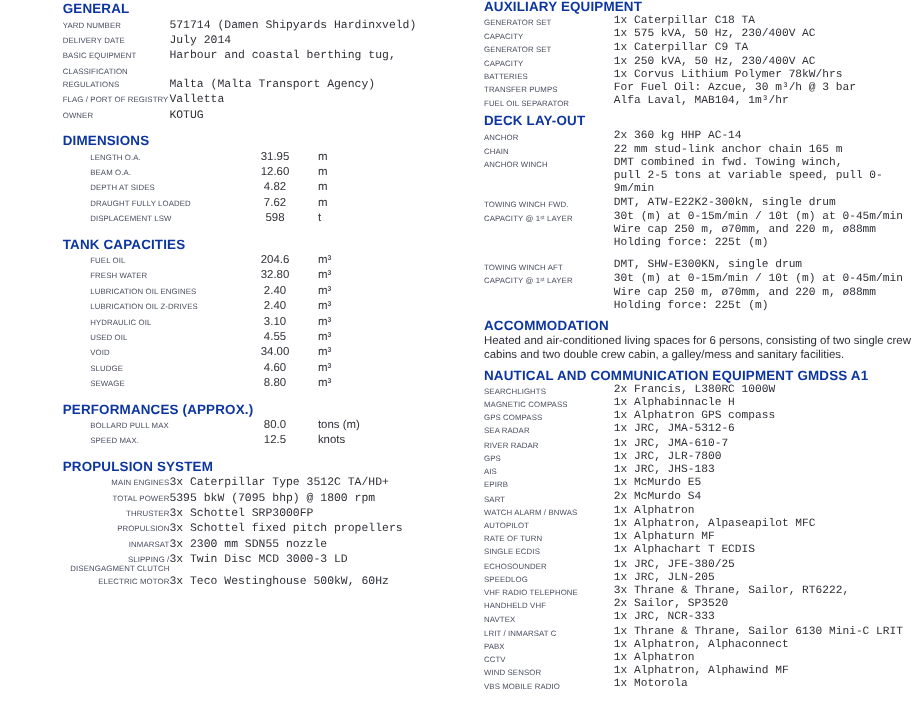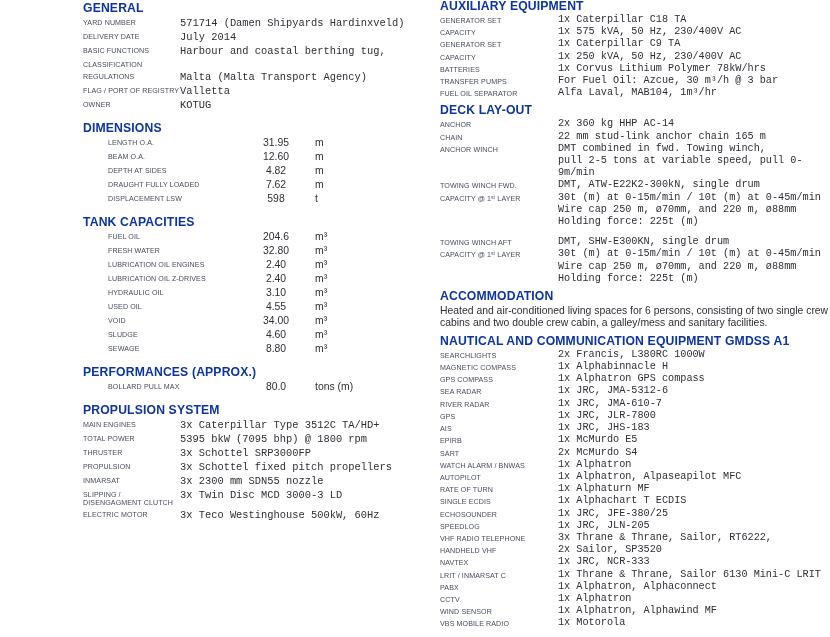--- a/index.html
+++ b/index.html
@@ -6,32 +6,32 @@
     --heading:#0c35a0;
     --label:#474c5e;
     --value:#2e2f36;
     --background:#ffffff;
   }
   *{margin:0;padding:0;box-sizing:border-box;}
   html,body{width:830px;height:637px;background:var(--background);
     font-family:"Liberation Sans","DejaVu Sans",sans-serif;overflow:hidden;}
   .sheet{position:relative;width:830px;height:637px;}
   .col{position:absolute;top:0;}
-  #col-left{left:83px;width:356px;padding-top:2px;}
+  #col-left{left:57px;width:356px;padding-top:2px;}
   #col-right{left:440px;width:392px;}
 
   .sec-title{font-size:12.2px;font-weight:700;color:var(--heading);
     letter-spacing:.15px;line-height:13px;margin-bottom:1px;}
   #col-left .sec{margin-bottom:10px;}
   #col-right .sec{margin-bottom:5px;}
 
   .row{display:flex;align-items:flex-start;}
   .lab{flex:none;font-size:7.1px;line-height:8.6px;letter-spacing:.1px;
     color:var(--label);padding-top:3px;white-space:nowrap;}
-  .sec-labwrap .lab{white-space:normal;}
+  .sec-labwrap .lab{white-space:normal;text-align:right;}
   #col-left .lab{width:97px;}
   #col-right .lab{width:118px;}
   .sec-num .lab{width:138px !important;margin-left:25px;}
 
   .val{flex:1;min-width:0;font-family:Liberation Mono, monospace;}
   .vline,.num,.unit,.para{font-size:10.4px;color:var(--value);}
   #col-left .vline,#col-left .num,#col-left .unit{line-height:14px;}
   #col-right .vline{line-height:12.2px;font-size:10.2px;}
   .num{flex:none;width:60px;text-align:center;}
   .unit{flex:none;padding-left:9px;}
@@ -51,21 +51,21 @@
             <div class="vline">571714 (Damen Shipyards Hardinxveld)</div>
           </div>
         </div>
         <div class="row">
           <div class="lab">DELIVERY DATE</div>
           <div class="val">
             <div class="vline">July 2014</div>
           </div>
         </div>
         <div class="row">
-          <div class="lab">BASIC FUNCTIONS</div>
+          <div class="lab">BASIC EQUIPMENT</div>
           <div class="val">
             <div class="vline">Harbour and coastal berthing tug,</div>
           </div>
         </div>
         <div class="row">
           <div class="lab">CLASSIFICATION</div>
         </div>
         <div class="row">
           <div class="lab">REGULATIONS</div>
           <div class="val">
@@ -160,20 +160,25 @@
           <div class="num">8.80</div>
           <div class="unit">m³</div>
         </div>
       </section>
       <section class="sec sec-num">
         <h2 class="sec-title">PERFORMANCES (APPROX.)</h2>
         <div class="row">
           <div class="lab">BOLLARD PULL MAX</div>
           <div class="num">80.0</div>
           <div class="unit">tons (m)</div>
+        </div>
+        <div class="row">
+          <div class="lab">SPEED MAX.</div>
+          <div class="num">12.5</div>
+          <div class="unit">knots</div>
         </div>
       </section>
       <section class="sec sec-kv sec-labwrap">
         <h2 class="sec-title">PROPULSION SYSTEM</h2>
         <div class="row">
           <div class="lab">MAIN ENGINES</div>
           <div class="val">
             <div class="vline">3x Caterpillar Type 3512C TA/HD+</div>
           </div>
         </div>

